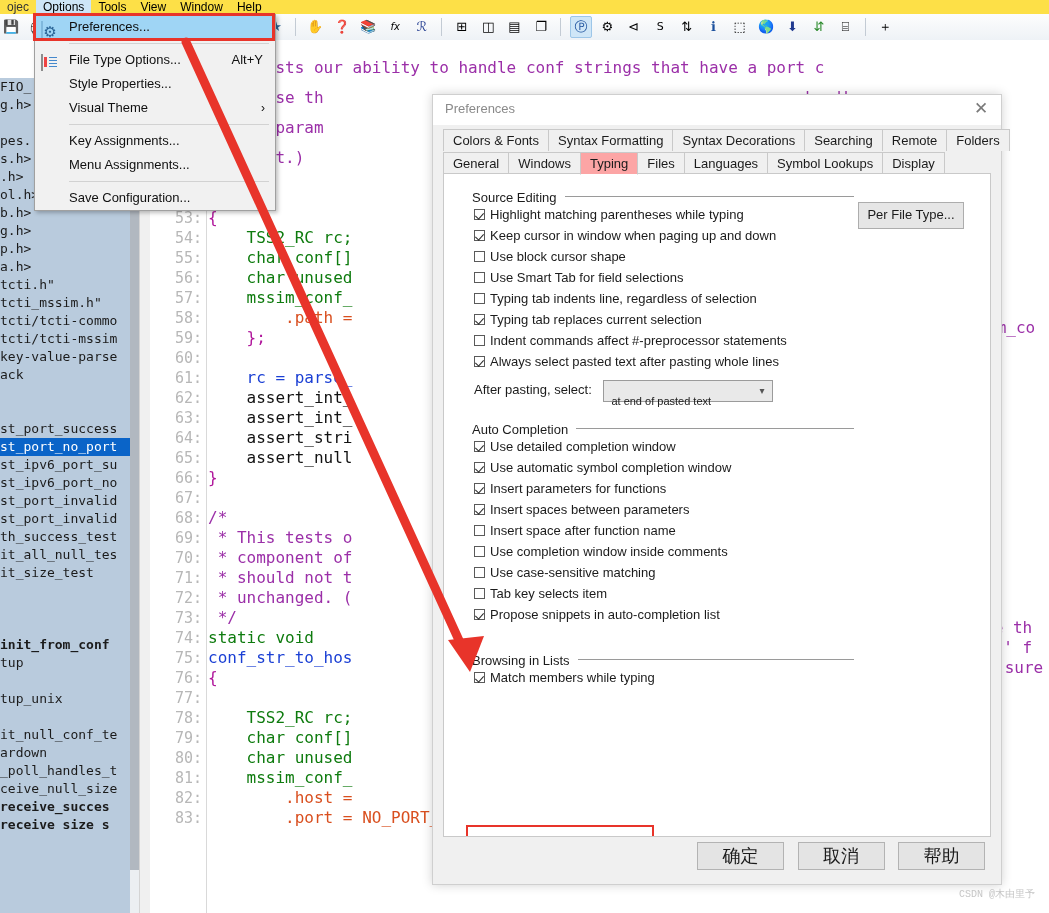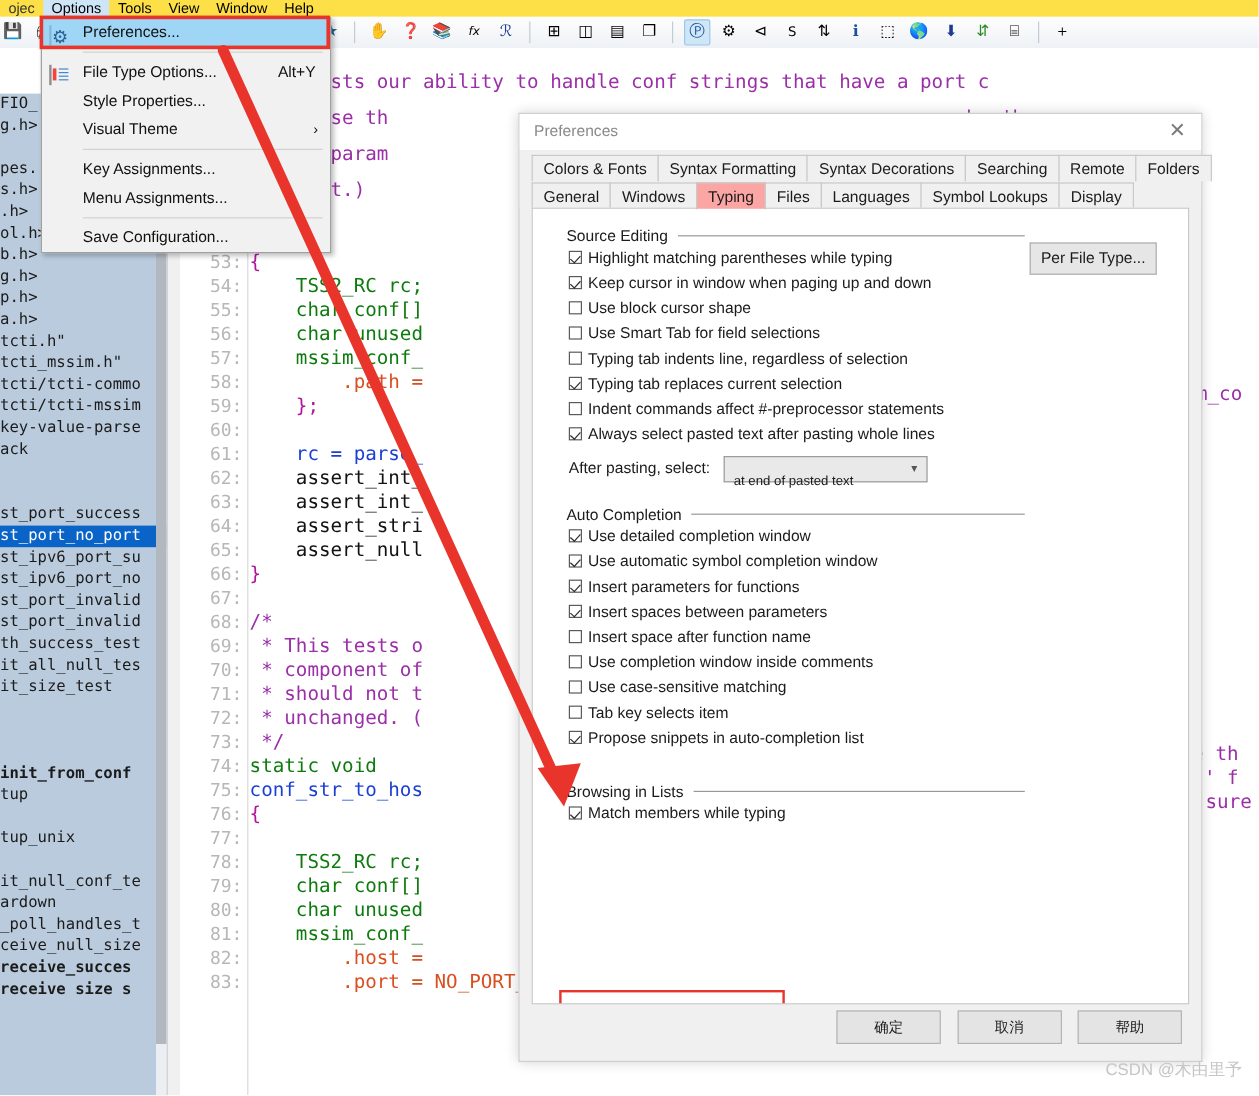--- a/index.html
+++ b/index.html
@@ -326,37 +326,37 @@
   .btnrow {
     position:absolute; left:0; right:0; bottom: 14px; height: 28px;
     text-align:right; padding-right: 16px;
   }
   .dbtn {
     display:inline-block;
     width: 87px; height: 28px;
     line-height: 26px; text-align:center;
     background:#e4e4e4;
     border:1px solid #b3b3b3;
-    font-size: 12px; color:#1b1b1b;
+    font-size: 18px; color:#1b1b1b;
     margin-left: 9px;
     box-sizing:border-box;
     font-family:"DejaVu Sans", sans-serif;
   }
 
   
   .arrowsvg {
     position:absolute; left:0; top:0; width:1049px; height:913px;
     pointer-events:none; z-index: 95;
   }
 
   
   .watermark {
     position:absolute; right: 14px; bottom: 12px;
-    font-size: 14px; color:#c6c6c6;
-    font-family:Liberation Sans, sans-serif;
+    font-size: 10px; color:#c6c6c6;
+    font-family:Liberation Mono, monospace;
     z-index: 100;
     margin-left: 24px;
   }
 </style>
 </head>
 <body>
 
 <div id="root">
 
   <div class="menubar">

